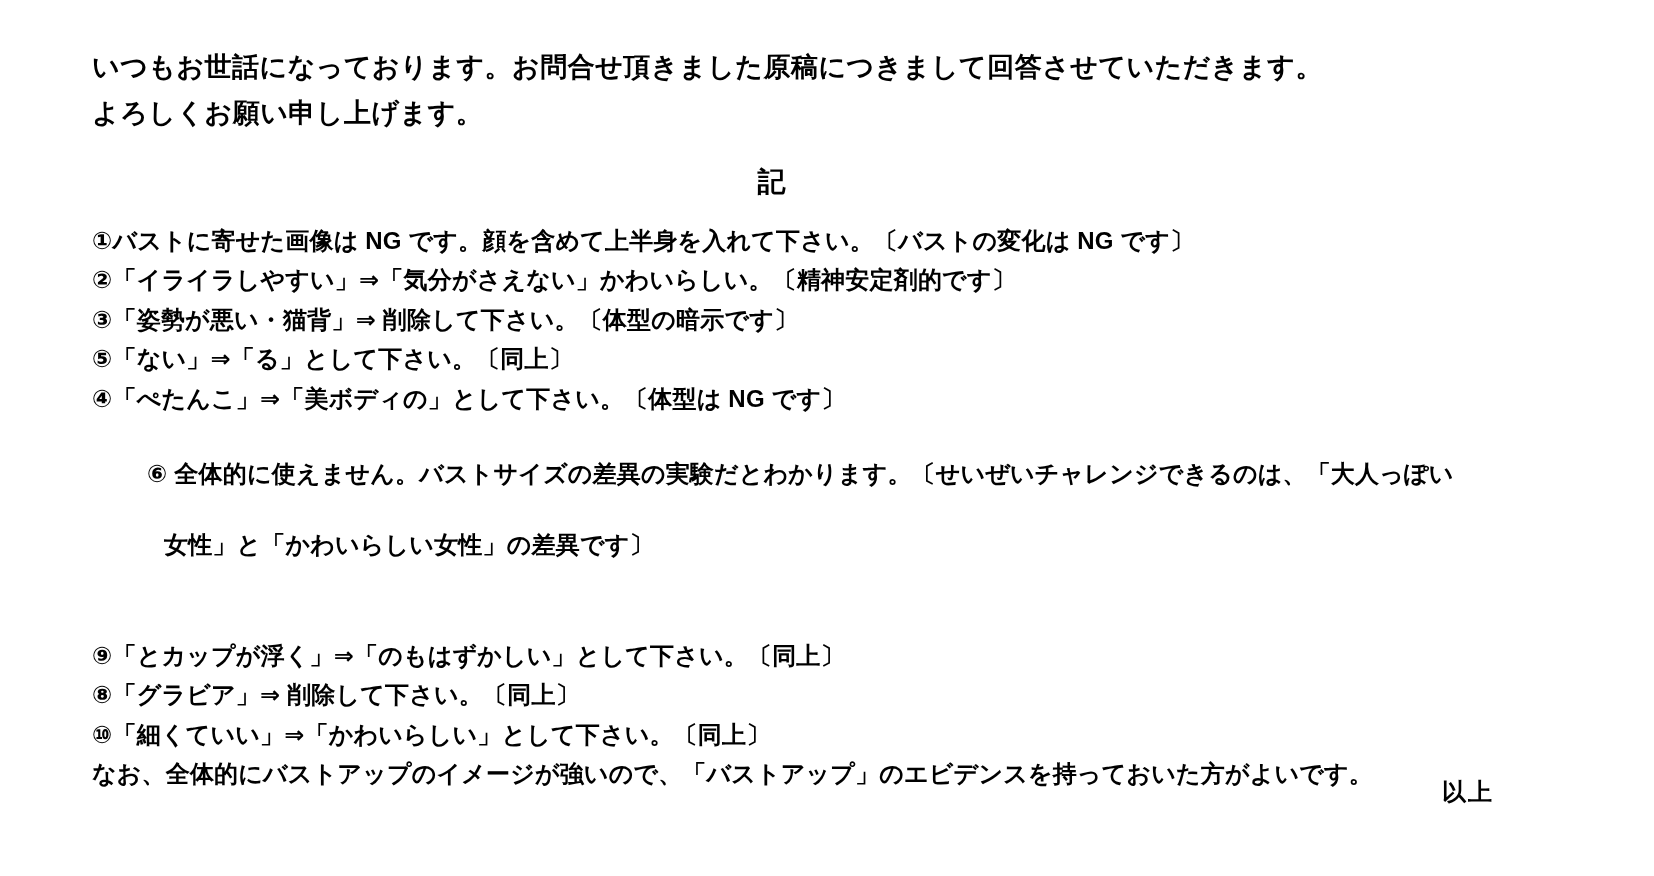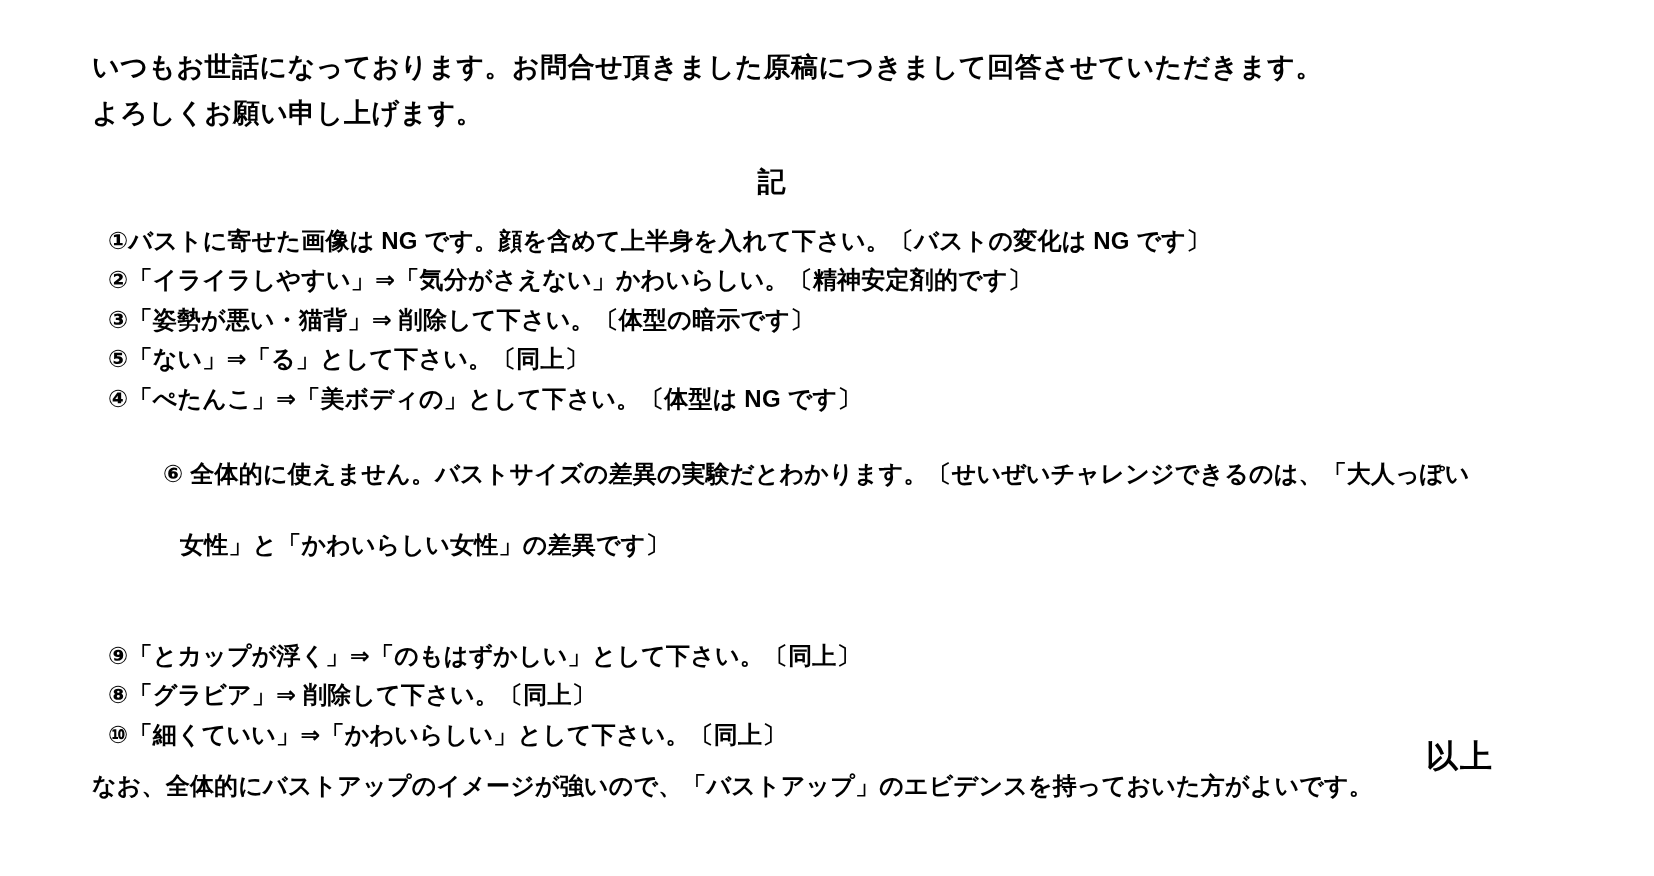--- a/index.html
+++ b/index.html
@@ -36,21 +36,21 @@
   }
   .center-mark {
     text-align: center;
     font-size: 28px;
     font-weight: bold;
     margin: 26px 0 22px 0;
     letter-spacing: 1px;
     padding-right: 120px;
   }
   .item-list {
-    margin: 16px;
+    margin: 0;
     padding: 0;
     list-style: none;
   }
   .item {
     font-size: 24px;
     font-weight: bold;
     line-height: 1.48;
     letter-spacing: 0.2px;
     margin: 0 0 4px 0;
     white-space: pre-wrap;
@@ -67,22 +67,22 @@
     font-size: 24px;
     font-weight: bold;
     line-height: 1.48;
     letter-spacing: 0.2px;
     margin: 4px 0 0 0;
     white-space: pre-wrap;
   }
   .closing {
     position: absolute;
     right: 160px;
-    top: 735px;
-    font-size: 32px;
+    top: 776px;
+    font-size: 24px;
     font-weight: bold;
     letter-spacing: 2px;
   }
 </style>
 </head>
 <body>
 
 <div class="page">
   <div class="doc-body">
 

